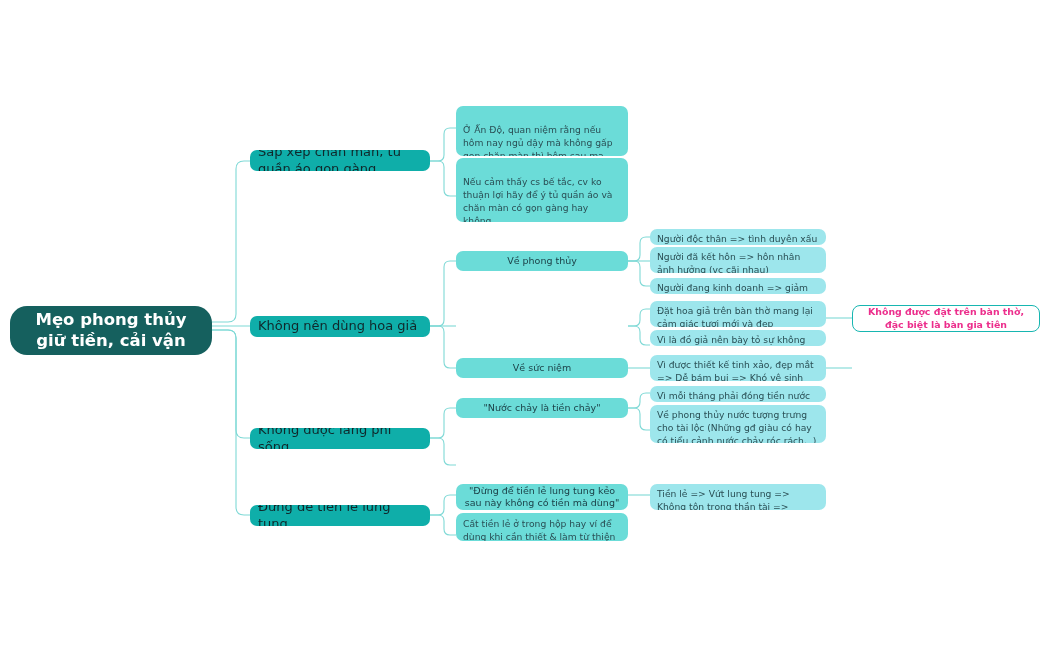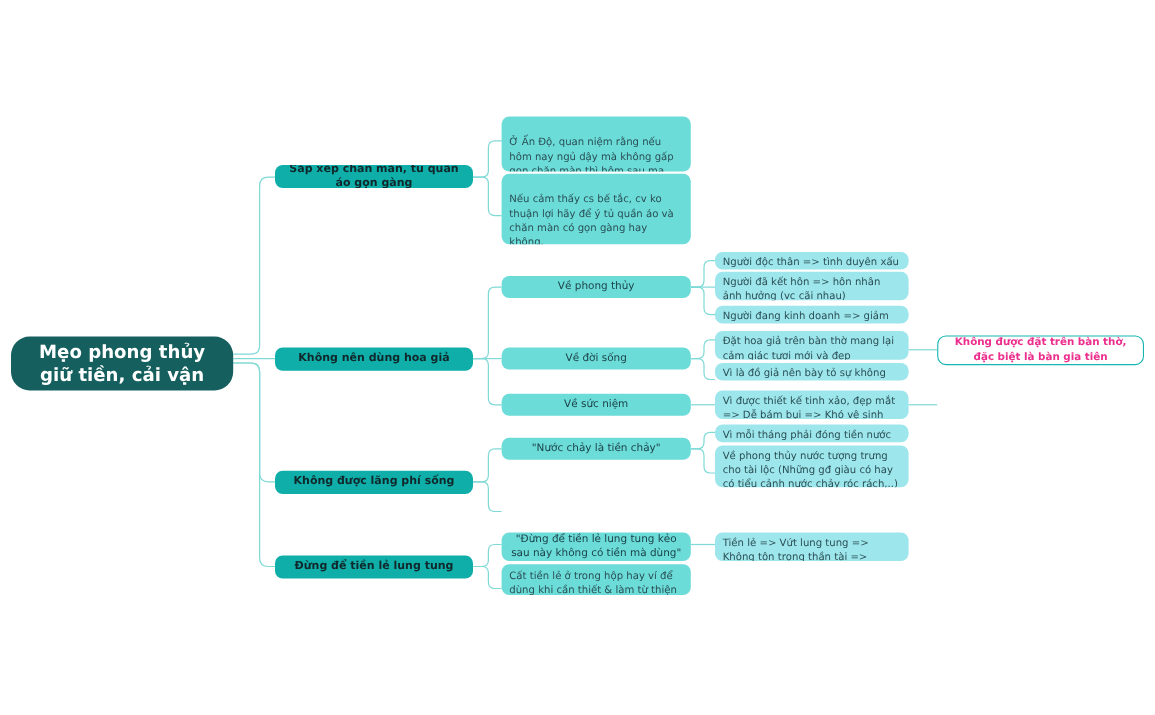--- a/index.html
+++ b/index.html
@@ -52,24 +52,24 @@
     width: 100%;
   }
 
   
   .n-branch {
     background: #0FAEA9;
     justify-content: center;
   }
   .n-branch .txt {
     color: #10282B;
-    font-weight: bold;
-    font-size: 10px;
+    font-weight: normal;
+    font-size: 13px;
     line-height: 1.25;
-    text-align: center;
+    text-align: left;
     padding: 0 8px;
     width: 100%;
   }
 
   
   .n-mid {
     background: #6BDCD8;
     justify-content: flex-end;
   }
   .n-mid .txt {
@@ -208,23 +208,20 @@
   <div class="node n-leaf" style="left:650px; top:229px; width:176px; height:16px;">
     <span class="txt">Người độc thân =&gt; tình duyên xấu</span>
   </div>
   <div class="node n-leaf" style="left:650px; top:247px; width:176px; height:26px;">
     <span class="txt">Người đã kết hôn =&gt; hôn nhân ảnh hưởng (vc cãi nhau)</span>
   </div>
   <div class="node n-leaf" style="left:650px; top:278px; width:176px; height:16px;">
     <span class="txt">Người đang kinh doanh =&gt; giảm tài vận gia chủ</span>
   </div>
 
-  <div class="node n-mid" style="left:456px; top:316px; width:172px; height:20px;">
-    <span class="txt">Về đời sống</span>
-  </div>
   <div class="node n-leaf" style="left:650px; top:301px; width:176px; height:26px;">
     <span class="txt">Đặt hoa giả trên bàn thờ mang lại cảm giác tươi mới và đẹp</span>
   </div>
   <div class="node n-leaf" style="left:650px; top:330px; width:176px; height:16px;">
     <span class="txt">Vì là đồ giả nên bày tỏ sự không thành kính</span>
   </div>
   <div class="node n-callout" style="left:852px; top:305px; width:188px; height:27px;">
     <span class="txt">Không được đặt trên bàn thờ, đặc biệt là bàn gia tiên</span>
   </div>
 

